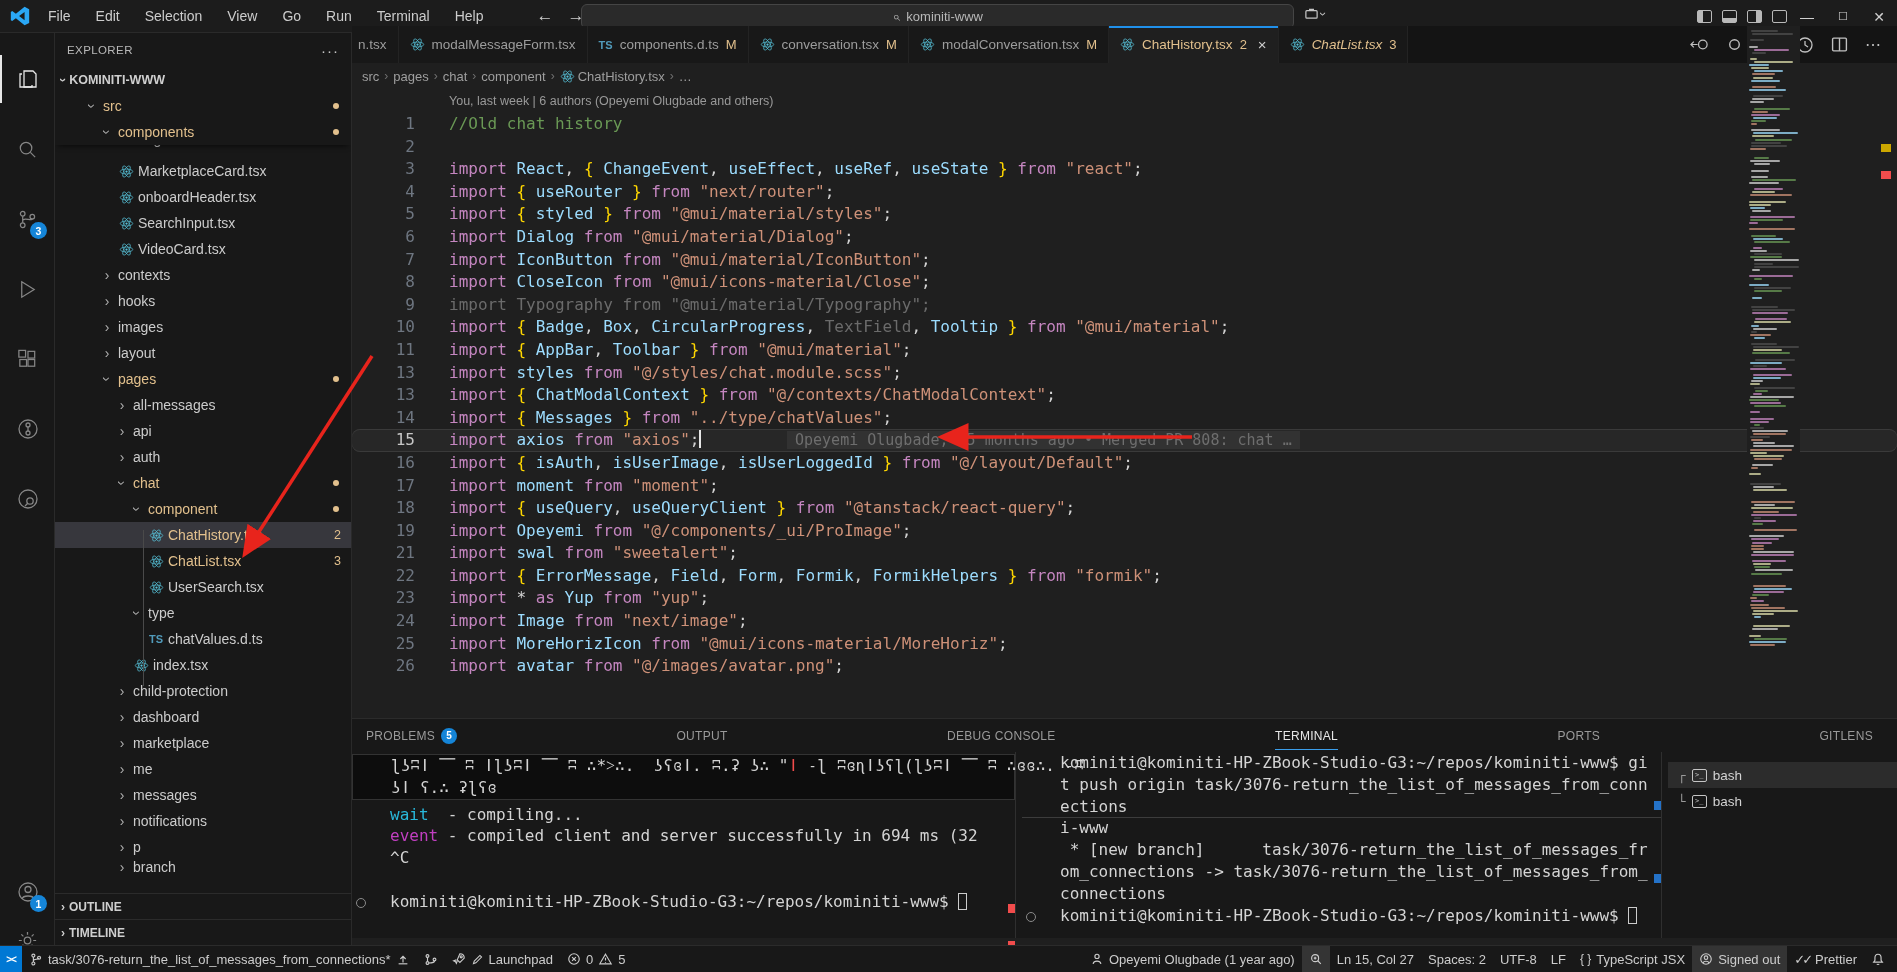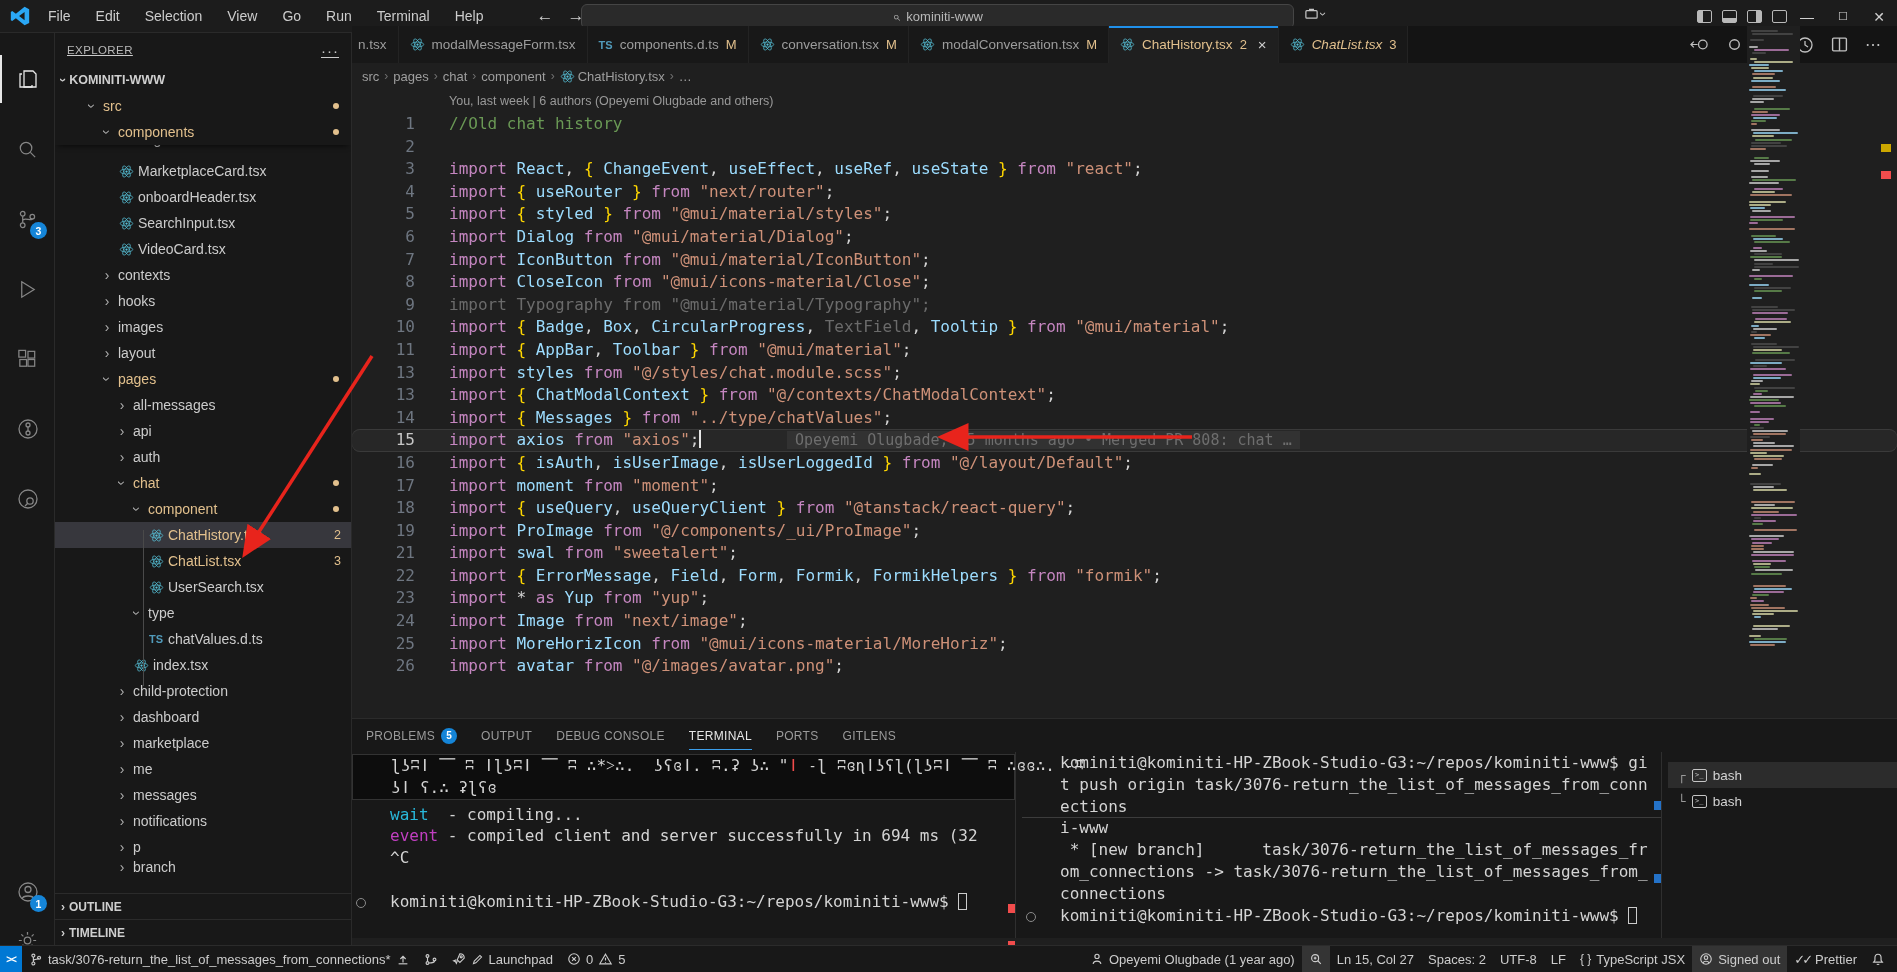--- a/index.html
+++ b/index.html
@@ -27,21 +27,21 @@
 
   
   .activitybar { position:absolute; left:0; top:33px; width:55px; height:912px; background:#181818; border-right:1px solid #2a2a2a; }
   .act-item { position:absolute; left:0; width:55px; height:48px; display:flex; align-items:center; justify-content:center; color:#868686; }
   .act-item.active { color:#e7e7e7; box-shadow:inset 2px 0 0 #e7e7e7; }
   .act-item svg { stroke:currentColor; }
   .badge { position:absolute; right:8px; bottom:4px; min-width:17px; height:17px; border-radius:9px; background:#1585d8; color:#fff; font-size:10.5px; font-weight:bold; display:flex; align-items:center; justify-content:center; padding:0 3px; }
 
   
   .sidebar { position:absolute; left:55px; top:33px; width:297px; height:912px; background:#181818; border-right:1px solid #2a2a2a; overflow:hidden; }
-  .sb-head { height:34px; display:flex; align-items:center; justify-content:space-between; padding:0 12px;text-decoration:underline; }
+  .sb-head { height:34px; display:flex; align-items:center; justify-content:space-between; padding:0 12px; }
   .sb-head .t { font-size:11.5px; letter-spacing:.4px; color:#b8b8b8; }
   .sb-head .more { color:#c5c5c5; font-size:15px; letter-spacing:1px; }
   .sec-row { height:26px; display:flex; align-items:center; font-weight:bold; font-size:12.5px; color:#cfcfcf; padding-left:6px; gap:4px; }
   .tree { position:relative; }
   .trow { height:26px; display:flex; align-items:center; font-size:14px; color:#cccccc; position:relative; }
   .trow.sel { background:#37373d; }
   .trow .chev { width:16px; text-align:center; color:#b0b0b0; font-size:14px; flex:none; }
   .chev.open { display:inline-block; transform:rotate(90deg); }
   .trow .fico { width:18px; flex:none; display:flex; justify-content:center; align-items:center; }
   .trow .lbl { margin-left:3px; white-space:nowrap; }
@@ -85,21 +85,21 @@
   .t-g{color:#6b6b6b}.t-c{color:#6a9955}.t-cy{color:#29b8db}.t-m{color:#c13fc1}.t-r{color:#f14c4c}
   .cursor { display:inline-block; width:1.5px; height:18px; background:#e6e6e6; vertical-align:-3px; }
   .iblame { margin-left:86px; color:#6e6e6e; background:rgba(255,255,255,.05); padding:0 8px; font-size:15px; }
 
   .minimap { position:absolute; right:97px; top:0; width:53px; height:629px; background:#1f1f1f; overflow:hidden; }
   .mm-bar { position:absolute; height:2px; border-radius:1px; opacity:.75; }
   .ovr-mark { position:absolute; width:10px; height:8px; }
 
   
   .panel { position:absolute; left:0; top:692px; right:0; height:220px; background:#181818; border-top:1px solid #2b2b2b; }
-  .panel-head { height:33px; display:flex; align-items:center; padding-left:14px; }
+  .panel-head { height:33px; display:flex; align-items:center; padding-left:14px;justify-content:space-between; }
   .ptab { font-size:12px; letter-spacing:.3px; color:#9a9a9a; margin-right:24px; height:33px; display:flex; align-items:center; gap:6px; position:relative; }
   .ptab.active { color:#e7e7e7; }
   .ptab.active::after { content:""; position:absolute; left:0; right:0; bottom:2px; height:1.5px; background:#3b9eea; }
   .pbadge { min-width:16px; height:16px; border-radius:8px; background:#1585d8; color:#fff; font-size:10px; display:flex; align-items:center; justify-content:center; font-weight:bold; }
   .panel-actions { margin-left:auto; display:flex; align-items:center; gap:12px; padding-right:14px; color:#c5c5c5; font-size:14px; }
   .tico { width:15px; height:13px; border:1.1px solid #c5c5c5; border-radius:2px; font-size:7px; line-height:11px; text-align:center; color:#c5c5c5; font-family:"DejaVu Sans Mono",monospace; }
 
   .term { position:absolute; top:33px; bottom:0; font-family:"DejaVu Sans Mono", monospace; font-size:16px; color:#cccccc; }
   .term-left { left:0; width:664px; border-right:1px solid #2f2f2f; }
   .term-right { left:670px; width:640px; border-right:1px solid #2f2f2f; }
@@ -653,21 +653,21 @@
         <div class="cl"><span class="ln">9</span><span class="ct"><span class="t-g">import Typography from "@mui/material/Typography";</span></span></div>
         <div class="cl"><span class="ln">10</span><span class="ct"><span class="t-p">import </span><span class="t-y">{ </span><span class="t-b">Badge</span><span class="t-w">, </span><span class="t-b">Box</span><span class="t-w">, </span><span class="t-b">CircularProgress</span><span class="t-w">, </span><span class="t-g">TextField</span><span class="t-w">, </span><span class="t-b">Tooltip</span><span class="t-y"> }</span><span class="t-p"> from </span><span class="t-s">"@mui/material"</span><span class="t-w">;</span></span></div>
         <div class="cl"><span class="ln">11</span><span class="ct"><span class="t-p">import </span><span class="t-y">{ </span><span class="t-b">AppBar</span><span class="t-w">, </span><span class="t-b">Toolbar</span><span class="t-y"> }</span><span class="t-p"> from </span><span class="t-s">"@mui/material"</span><span class="t-w">;</span></span></div>
         <div class="cl"><span class="ln">13</span><span class="ct"><span class="t-p">import </span><span class="t-b">styles</span><span class="t-p"> from </span><span class="t-s">"@/styles/chat.module.scss"</span><span class="t-w">;</span></span></div>
         <div class="cl"><span class="ln">13</span><span class="ct"><span class="t-p">import </span><span class="t-y">{ </span><span class="t-b">ChatModalContext</span><span class="t-y"> }</span><span class="t-p"> from </span><span class="t-s">"@/contexts/ChatModalContext"</span><span class="t-w">;</span></span></div>
         <div class="cl"><span class="ln">14</span><span class="ct"><span class="t-p">import </span><span class="t-y">{ </span><span class="t-b">Messages</span><span class="t-y"> }</span><span class="t-p"> from </span><span class="t-s">"../type/chatValues"</span><span class="t-w">;</span></span></div>
         <div class="cl cur"><span class="ln">15</span><span class="ct"><span class="t-p">import </span><span class="t-b">axios</span><span class="t-p"> from </span><span class="t-s">"axios"</span><span class="t-w">;</span><span class="cursor"></span><span class="iblame">Opeyemi Olugbade, 15 months ago • Merged PR 808: chat …</span></span></div>
         <div class="cl"><span class="ln">16</span><span class="ct"><span class="t-p">import </span><span class="t-y">{ </span><span class="t-b">isAuth</span><span class="t-w">, </span><span class="t-b">isUserImage</span><span class="t-w">, </span><span class="t-b">isUserLoggedId</span><span class="t-y"> }</span><span class="t-p"> from </span><span class="t-s">"@/layout/Default"</span><span class="t-w">;</span></span></div>
         <div class="cl"><span class="ln">17</span><span class="ct"><span class="t-p">import </span><span class="t-b">moment</span><span class="t-p"> from </span><span class="t-s">"moment"</span><span class="t-w">;</span></span></div>
         <div class="cl"><span class="ln">18</span><span class="ct"><span class="t-p">import </span><span class="t-y">{ </span><span class="t-b">useQuery</span><span class="t-w">, </span><span class="t-b">useQueryClient</span><span class="t-y"> }</span><span class="t-p"> from </span><span class="t-s">"@tanstack/react-query"</span><span class="t-w">;</span></span></div>
-        <div class="cl"><span class="ln">19</span><span class="ct"><span class="t-p">import </span><span class="t-b">ProImage</span><span class="t-p"> from </span><span class="t-s">"@/components/_ui/ProImage"</span><span class="t-w">;</span></span></div>
+        <div class="cl"><span class="ln">19</span><span class="ct"><span class="t-p">import </span><span class="t-b">Opeyemi</span><span class="t-p"> from </span><span class="t-s">"@/components/_ui/ProImage"</span><span class="t-w">;</span></span></div>
         <div class="cl"><span class="ln">21</span><span class="ct"><span class="t-p">import </span><span class="t-b">swal</span><span class="t-p"> from </span><span class="t-s">"sweetalert"</span><span class="t-w">;</span></span></div>
         <div class="cl"><span class="ln">22</span><span class="ct"><span class="t-p">import </span><span class="t-y">{ </span><span class="t-b">ErrorMessage</span><span class="t-w">, </span><span class="t-b">Field</span><span class="t-w">, </span><span class="t-b">Form</span><span class="t-w">, </span><span class="t-b">Formik</span><span class="t-w">, </span><span class="t-b">FormikHelpers</span><span class="t-y"> }</span><span class="t-p"> from </span><span class="t-s">"formik"</span><span class="t-w">;</span></span></div>
         <div class="cl"><span class="ln">23</span><span class="ct"><span class="t-p">import </span><span class="t-w">* </span><span class="t-p">as </span><span class="t-b">Yup</span><span class="t-p"> from </span><span class="t-s">"yup"</span><span class="t-w">;</span></span></div>
         <div class="cl"><span class="ln">24</span><span class="ct"><span class="t-p">import </span><span class="t-b">Image</span><span class="t-p"> from </span><span class="t-s">"next/image"</span><span class="t-w">;</span></span></div>
         <div class="cl"><span class="ln">25</span><span class="ct"><span class="t-p">import </span><span class="t-b">MoreHorizIcon</span><span class="t-p"> from </span><span class="t-s">"@mui/icons-material/MoreHoriz"</span><span class="t-w">;</span></span></div>
         <div class="cl"><span class="ln">26</span><span class="ct"><span class="t-p">import </span><span class="t-b">avatar</span><span class="t-p"> from </span><span class="t-s">"@/images/avatar.png"</span><span class="t-w">;</span></span></div>
       </div>
     <div class="minimap" id="minimap">
         <div class="mm-bar" style="top: 4px; left: 3.79559px; width: 27.6917px; background: rgb(79, 79, 79);"></div>
         <div class="mm-bar" style="top: 7.1px; left: 5.17522px; width: 40.7957px; background: rgb(79, 79, 79);"></div>

